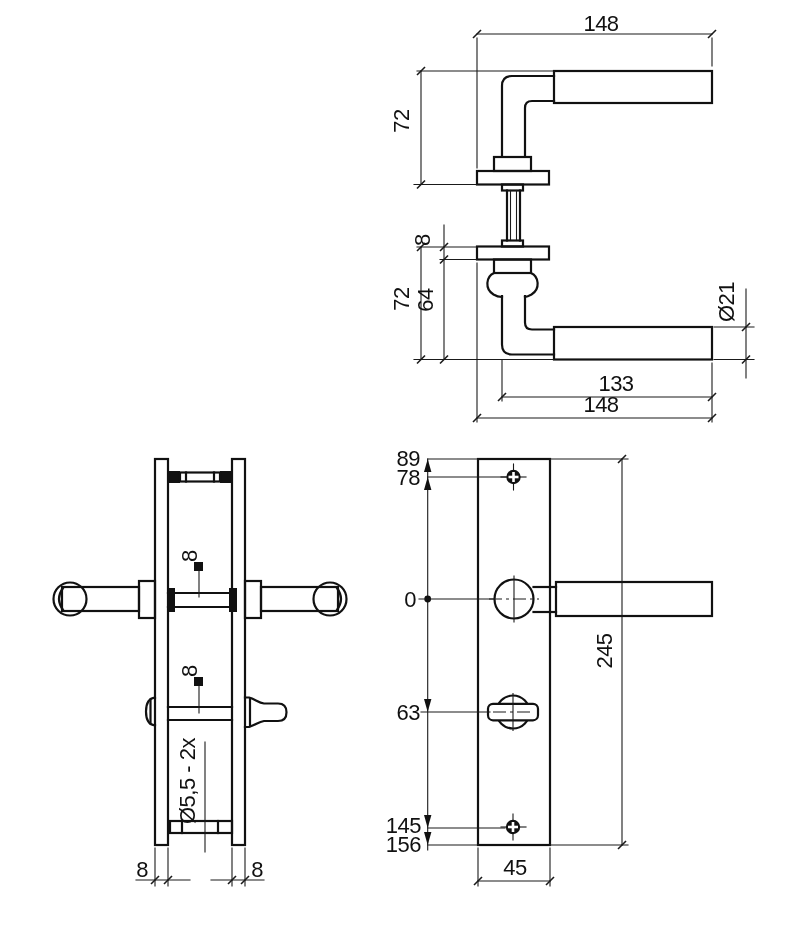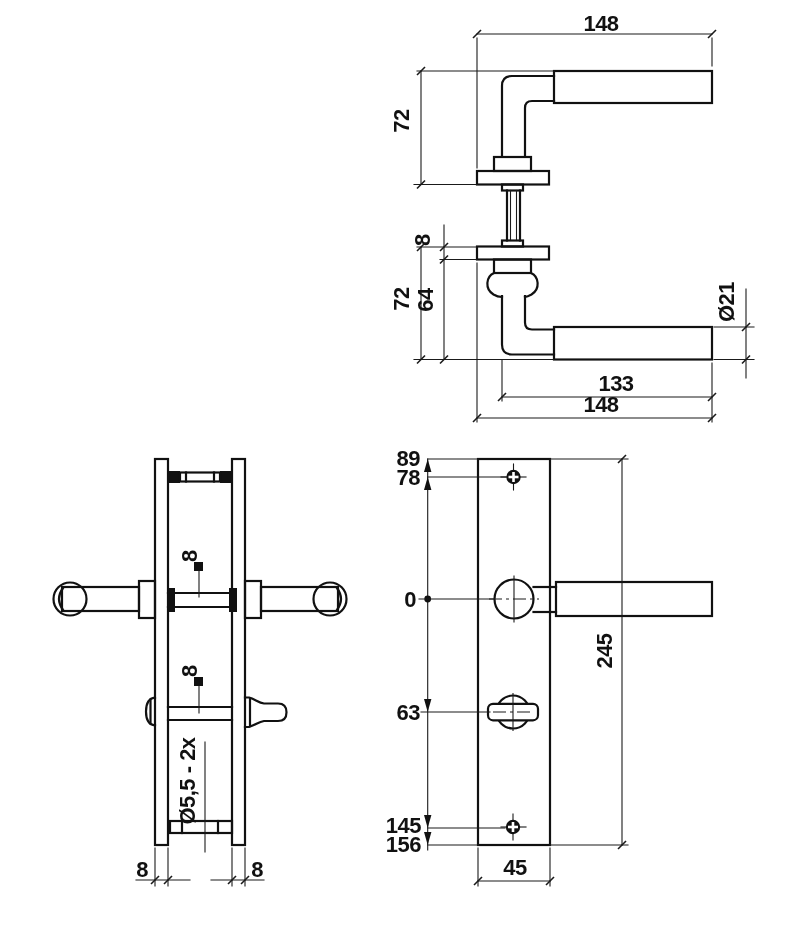--- a/index.html
+++ b/index.html
@@ -1,16 +1,16 @@
 <!DOCTYPE html>
 <html><head>
 <meta charset="utf-8">
 <style>
   html,body{margin:0;padding:0;background:#ffffff;}
-  .stage{width:793px;height:929px;background:#fff;position:relative;font-weight:bold;}
+  .stage{width:793px;height:929px;background:#fff;position:relative;}
   svg{display:block;}
   .obj{stroke:#111;stroke-width:2.2;fill:none;stroke-linecap:square;}
   .objfill{fill:#111;stroke:none;}
   .thin{stroke:#1a1a1a;stroke-width:1.1;fill:none;stroke-linecap:square;}
   .dashdot{stroke:#1a1a1a;stroke-width:1.1;fill:none;stroke-dasharray:13 4 3 4;}
   .tick{stroke:#1a1a1a;stroke-width:1.6;}
   .whitecross{stroke:#fff;stroke-width:2.6;}
   .arrow{fill:#111;stroke:none;}
   text{font-family:"Liberation Sans","DejaVu Sans",sans-serif;
        font-size:22px;letter-spacing:-0.5px;fill:#111;}

